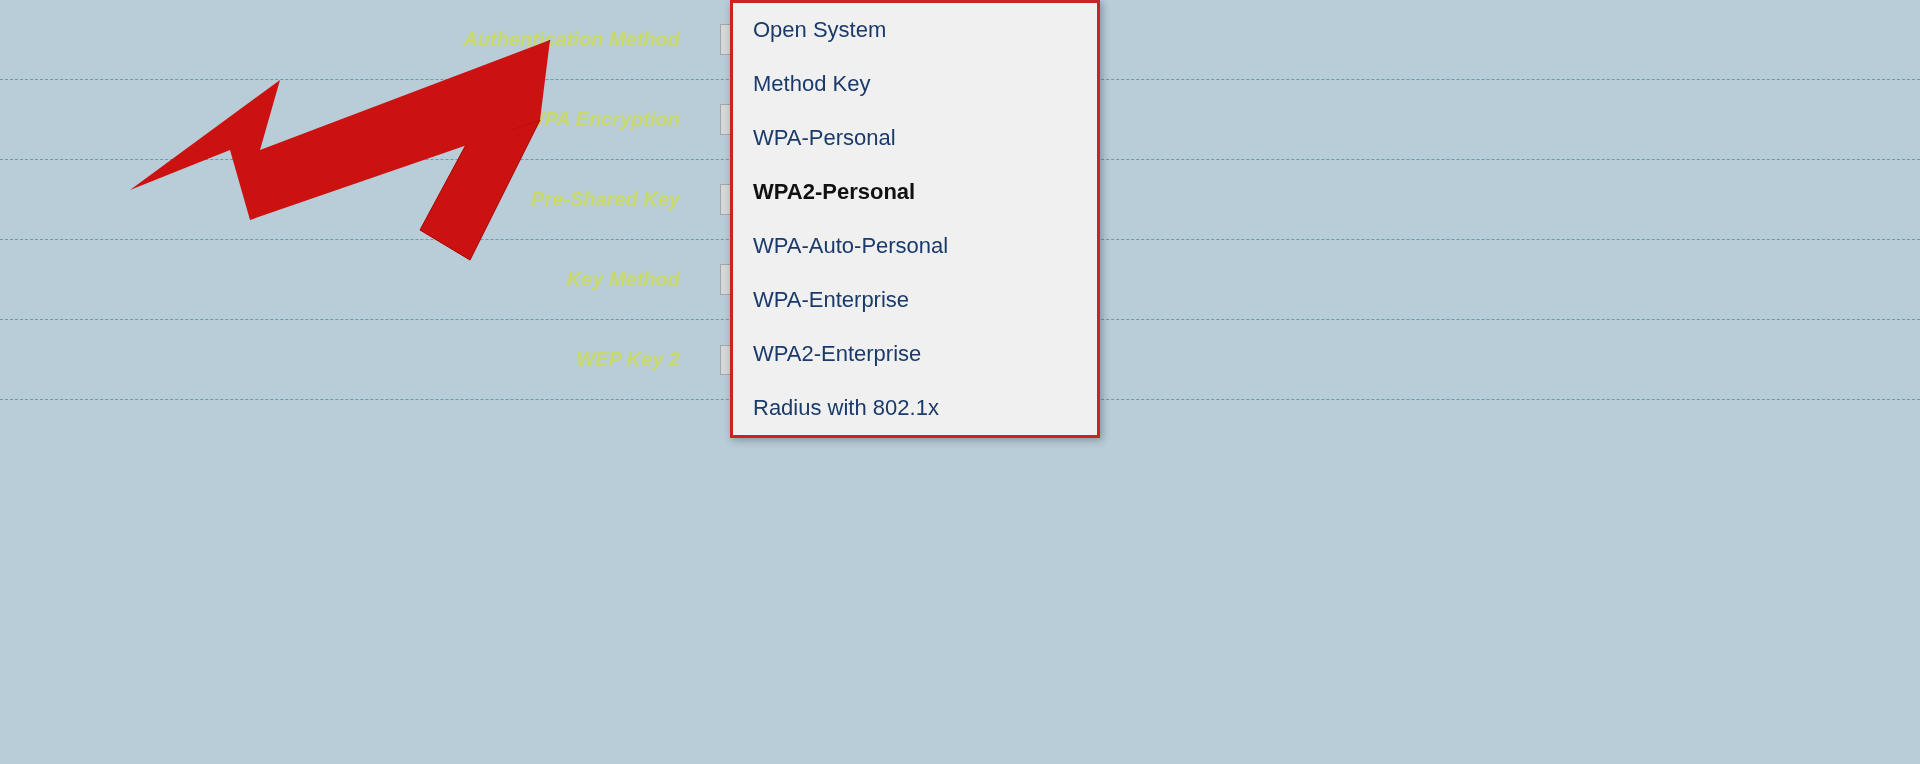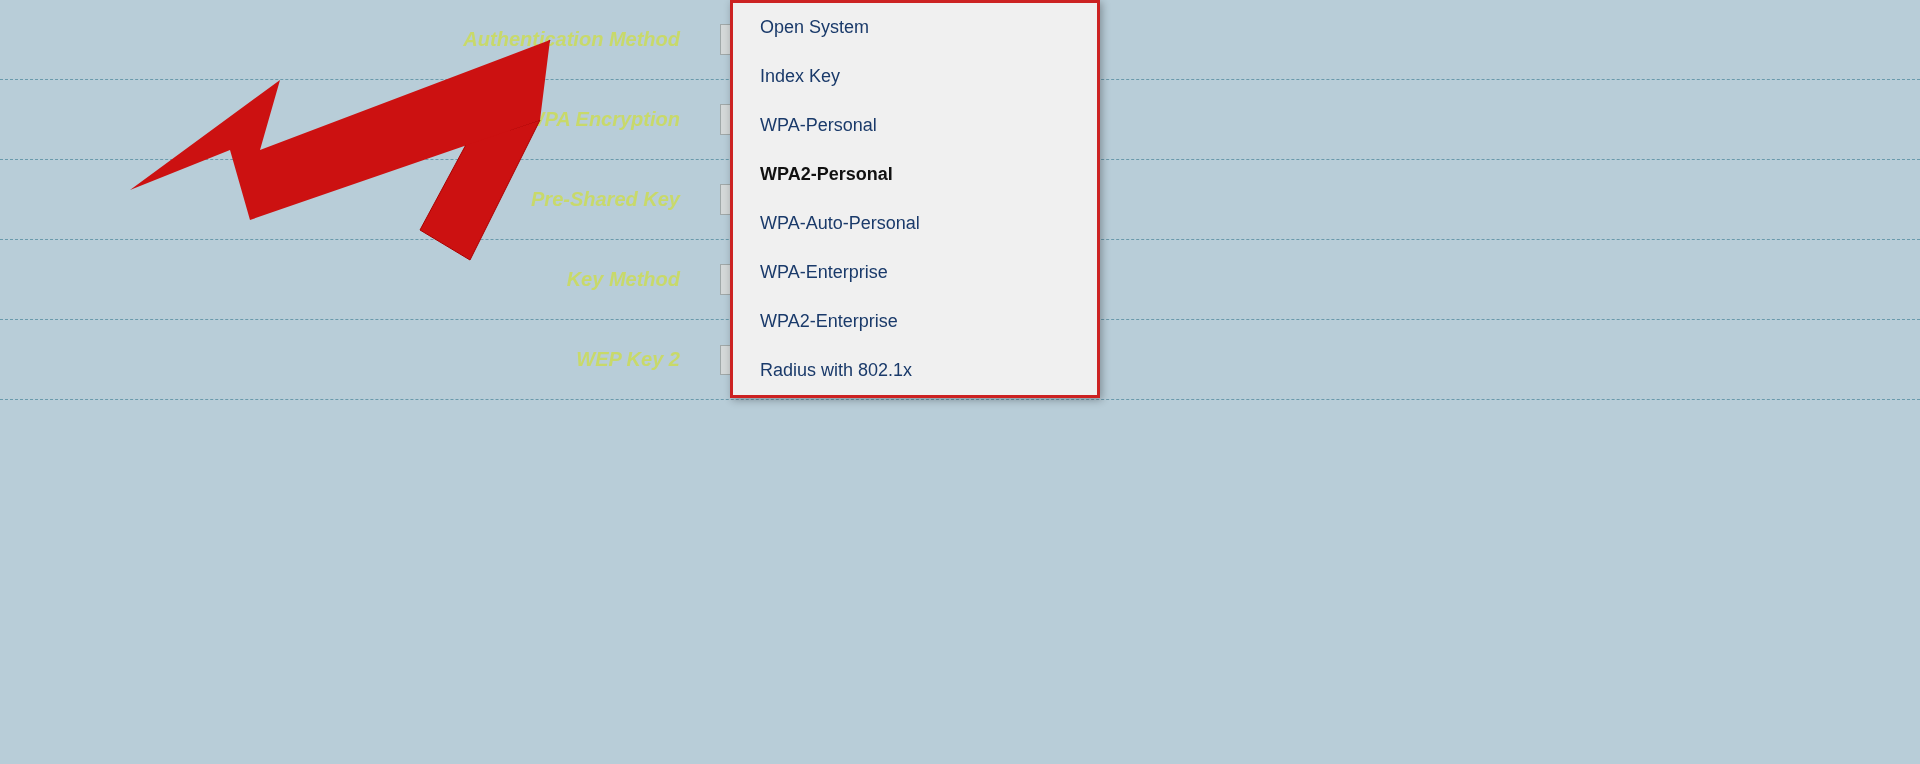--- a/index.html
+++ b/index.html
@@ -109,22 +109,22 @@
       top: 0;
       left: 730px;
       width: 370px;
       background: #f0f0f0;
       border: 3px solid #cc2222;
       z-index: 100;
       box-shadow: 2px 2px 8px rgba(0,0,0,0.3);
     }
 
     .dropdown-item {
-      padding: 14px 27px;
-      font-size: 18px;
+      padding: 14px 20px;
+      font-size: 22px;
       color: #1a3a6a;
       cursor: pointer;
       background: #f0f0f0;
     }
 
     .dropdown-item.selected {
       font-weight: bold;
       color: #111;
     }
 
@@ -207,21 +207,21 @@
       </div>
       <div class="form-control-area">
         <input type="text" class="input-empty" value="" style="">
       </div>
     </div>
 
   </div>
 
   <div class="dropdown-overlay" id="dropdown-list">
   <div class="dropdown-item">Open System</div>
-      <div class="dropdown-item">Index Key</div>
+      <div class="dropdown-item">Method Key</div>
       <div class="dropdown-item">WPA-Personal</div>
       <div class="dropdown-item selected">WPA2-Personal</div>
       <div class="dropdown-item">WPA-Auto-Personal</div>
       <div class="dropdown-item">WPA-Enterprise</div>
       <div class="dropdown-item">WPA2-Enterprise</div>
       <div class="dropdown-item">Radius with 802.1x</div>
     </div>
 
   <svg class="arrow-svg" viewBox="0 0 580 300" xmlns="http://www.w3.org/2000/svg">
 

